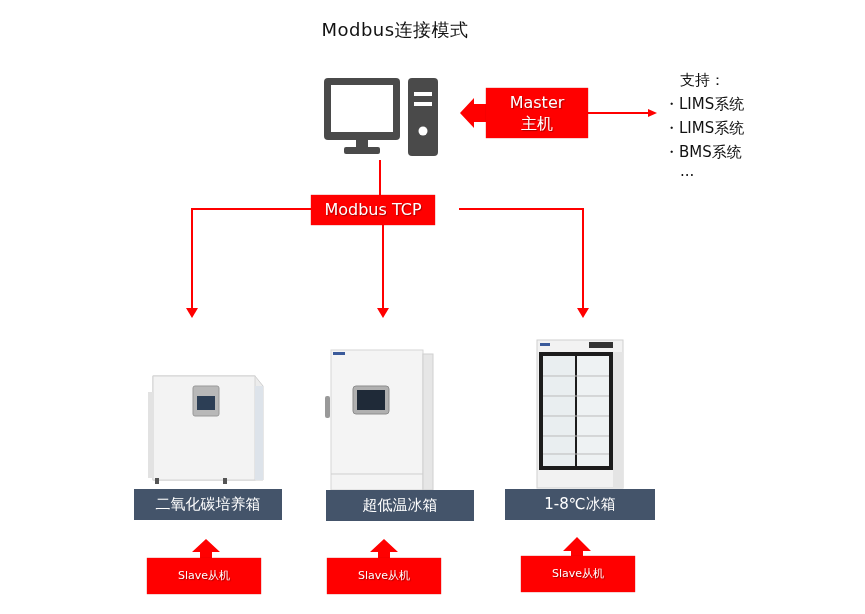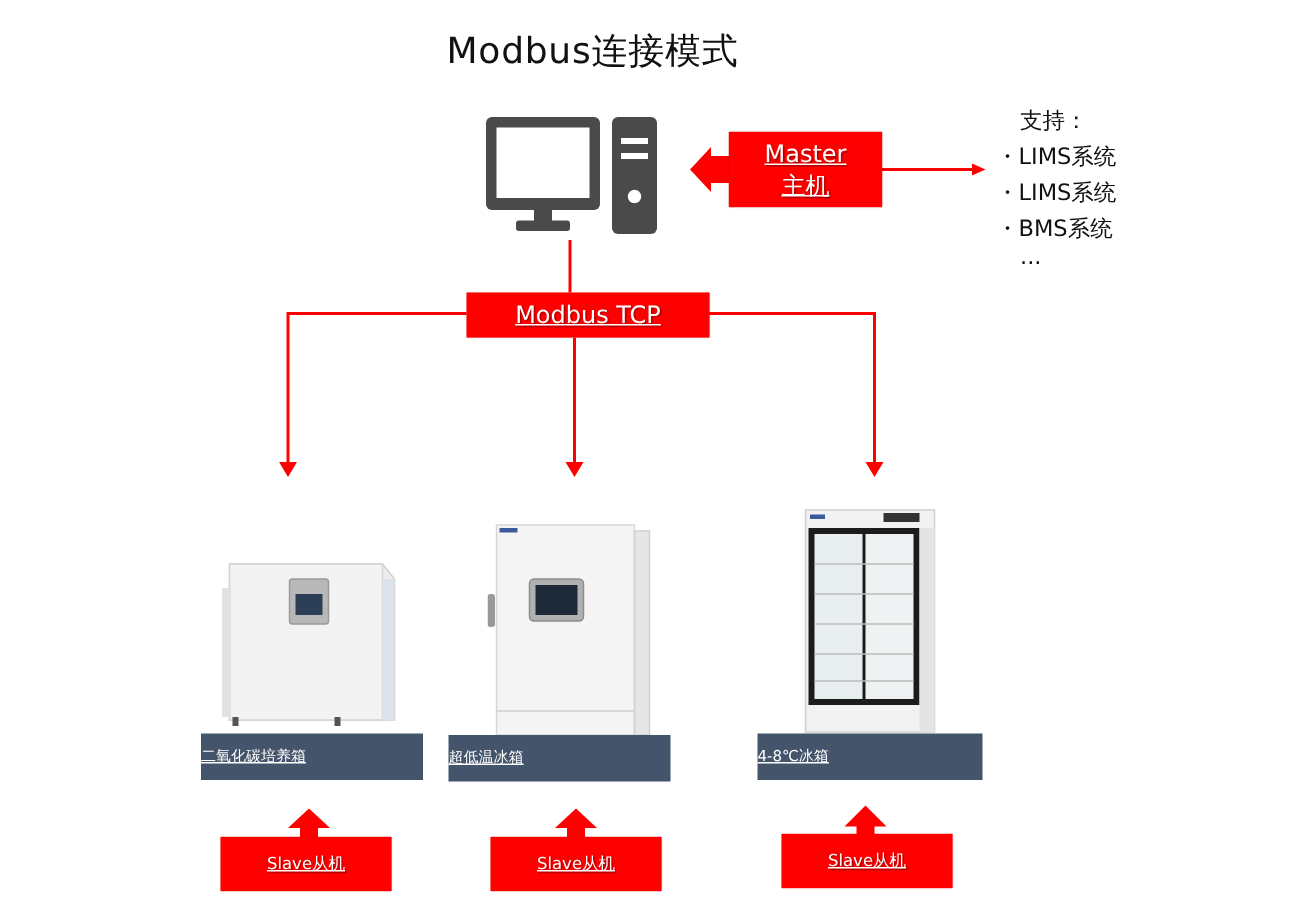--- a/index.html
+++ b/index.html
@@ -1,26 +1,26 @@
 <!DOCTYPE html>
 <html><head>
 <meta charset="utf-8">
 <style>
   html, body { margin:0; padding:0; background:#ffffff; }
   body { width:865px; height:614px; position:relative; overflow:hidden;
          font-family:"DejaVu Sans","Liberation Sans",sans-serif; }
   .abs { position:absolute; }
-  #title { left:0; width:790px; top:18px; text-align:center; font-size:24px; color:#111; letter-spacing:0.5px; }
-  .red-box { background:#ff0000; color:#fff; text-align:center; box-shadow:0 0 1px #c00;text-decoration:underline; }
+  #title { left:0; width:790px; top:18px; text-align:center; font-size:18px; color:#111; letter-spacing:0.5px; }
+  .red-box { background:#ff0000; color:#fff; text-align:center; box-shadow:0 0 1px #c00; }
   .red-box span { text-shadow:1px 1px 1px rgba(0,0,0,0.35); }
   #master-box { left:486px; top:88px; width:102px; height:50px; font-size:16px; line-height:21px; padding-top:4px; box-sizing:border-box; }
-  #tcp-box { left:311px; top:195px; width:162px; height:30px; font-size:16px; line-height:30px; }
+  #tcp-box { left:311px; top:195px; width:124px; height:30px; font-size:16px; line-height:30px; }
   #support { left:664px; top:68px; font-size:15px; color:#111; line-height:24px; }
   #support .ttl { padding-left:16px; }
-  .label-box { background:#44546a; color:#fff; text-align:left; font-size:10px; line-height:31px; height:31px;text-decoration:underline; }
+  .label-box { background:#44546a; color:#fff; text-align:center; font-size:15px; line-height:31px; height:31px; }
   .slave-box { font-size:11px; height:36px; line-height:36px; width:114px; }
   svg#lines { position:absolute; left:0; top:0; }
   .device { position:absolute; }
 </style>
 </head>
 <body>
 
 <div id="title" class="abs">Modbus连接模式</div>
 
 <svg id="lines" width="865" height="614">
@@ -89,39 +89,39 @@
 
 <svg class="device" style="left:325px;top:346px;" width="115" height="144">
   <rect x="6" y="4" width="92" height="140" fill="#f4f4f4" stroke="#d6d6d6"></rect>
   <rect x="98" y="8" width="10" height="136" fill="#e6e6e6" stroke="#d0d0d0"></rect>
   <rect x="8" y="6" width="12" height="3" fill="#3a5a9a"></rect>
   <rect x="28" y="40" width="36" height="28" rx="3" fill="#b0b0b0" stroke="#8d8d8d"></rect>
   <rect x="32" y="44" width="28" height="20" fill="#1f2a38"></rect>
   <rect x="0" y="50" width="5" height="22" rx="2" fill="#999"></rect>
   <line x1="6" y1="128" x2="98" y2="128" stroke="#cfcfcf"></line>
 </svg>
-<div class="abs label-box" style="left:299px;top:490px;width:148px;">超低温冰箱</div>
+<div class="abs label-box" style="left:326px;top:490px;width:148px;">超低温冰箱</div>
 
 <svg class="device" style="left:535px;top:338px;" width="90" height="152">
   <rect x="2" y="2" width="86" height="148" fill="#f2f2f2" stroke="#d0d0d0"></rect>
   <rect x="5" y="5" width="10" height="3" fill="#3a5a9a"></rect>
   <rect x="54" y="4" width="24" height="6" fill="#333"></rect>
   <rect x="4" y="14" width="74" height="118" fill="#1c1c1c"></rect>
   <rect x="8" y="18" width="32" height="110" fill="#e9eef0"></rect>
   <rect x="42" y="18" width="32" height="110" fill="#eef2f3"></rect>
   <g stroke="#bbb" stroke-width="1">
     <line x1="8" y1="38" x2="74" y2="38"></line>
     <line x1="8" y1="58" x2="74" y2="58"></line>
     <line x1="8" y1="78" x2="74" y2="78"></line>
     <line x1="8" y1="98" x2="74" y2="98"></line>
     <line x1="8" y1="116" x2="74" y2="116"></line>
   </g>
   <rect x="78" y="14" width="10" height="136" fill="#e4e4e4"></rect>
 </svg>
-<div class="abs label-box" style="left:505px;top:489px;width:150px;">4-8℃冰箱</div>
+<div class="abs label-box" style="left:505px;top:489px;width:150px;">1-8℃冰箱</div>
 
 <div class="abs red-box slave-box" style="left:147px;top:558px;">
   <span>Slave从机</span>
 </div>
 <div class="abs red-box slave-box" style="left:327px;top:558px;">
   <span>Slave从机</span>
 </div>
 <div class="abs red-box slave-box" style="left:521px;top:556px;">
   <span>Slave从机</span>
 </div>

